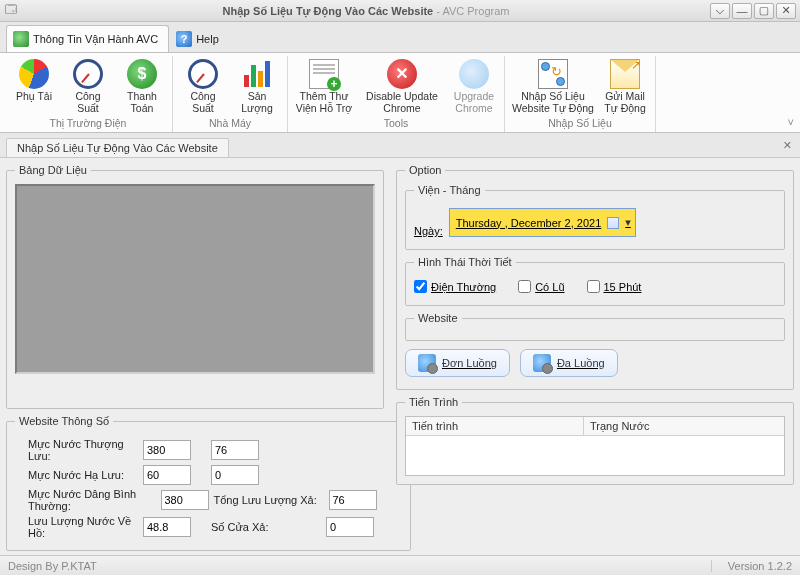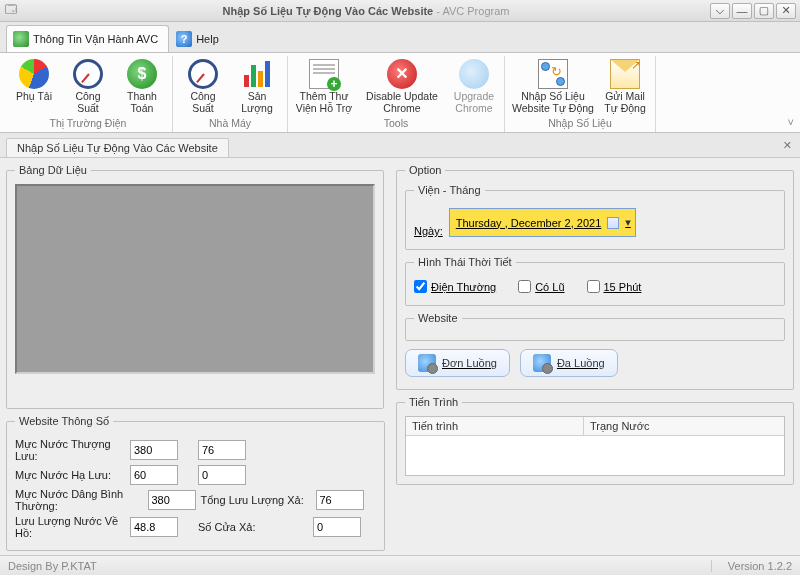--- a/index.html
+++ b/index.html
@@ -42,21 +42,21 @@
 
 .workspace { background:#eeeeee; border-top:1px solid #c8c8c8; height:400px; display:flex; padding:6px; gap:12px;}
 .leftcol { width:378px; display:flex; flex-direction:column; gap:6px;}
 .rightcol { flex:1; display:flex; flex-direction:column; gap:6px;}
 
 fieldset { border:1px solid #c0c0c0; border-radius:2px; padding:8px; background:#eeeeee;}
 legend { padding:0 4px; color:#333; font-size:11px;}
 
 .datagrid { background:#9e9e9e; border:2px inset #d0d0d0; height:190px;}
 
-.tbparams .row { display:flex; align-items:center; margin:3px 0; gap:5px;}
+.tbparams .row { display:flex; align-items:center; margin:3px 13px; gap:5px;}
 .tbparams label { width:122px; color:#222;}
 .tbparams input { width:48px; height:20px; border:1px solid #a9a9a9; background:#fff; padding:0 3px;}
 .tbparams .half { display:flex; width:50%; align-items:center; gap:5px;}
 .tbparams .half label { width:110px;}
 
 .opt-row { display:flex; align-items:flex-end; gap:6px; margin:4px 0;text-decoration:underline;}
 .dateinput { display:inline-flex; align-items:center; border:1px solid #7a9fd4; background:#fde047; height:29px; padding:0 4px 0 6px; gap:6px;}
 .dateinput .cal { width:12px; height:12px; background:linear-gradient(#e8f0ff,#d0e0ff); border:1px solid #7a9fd4;}
 .dateinput .dd { color:#333;}
 

